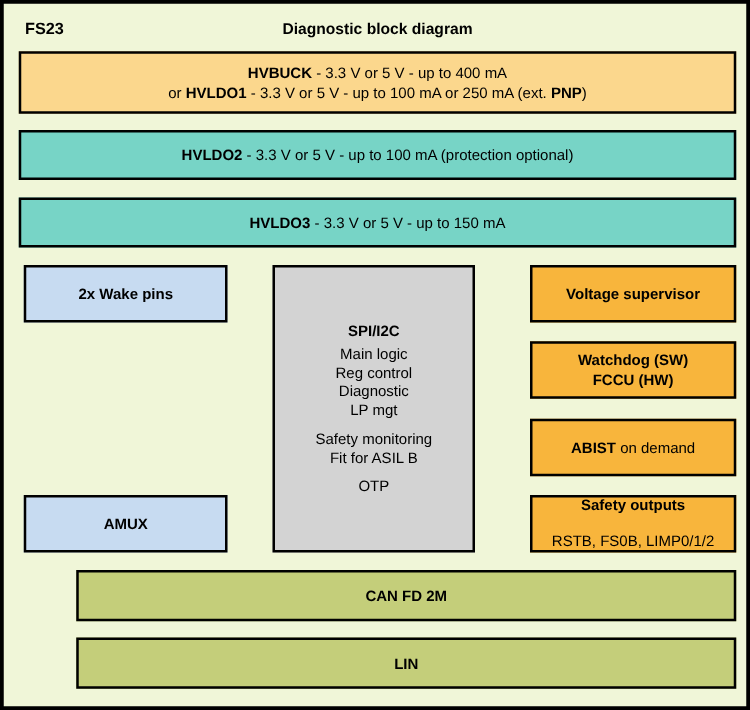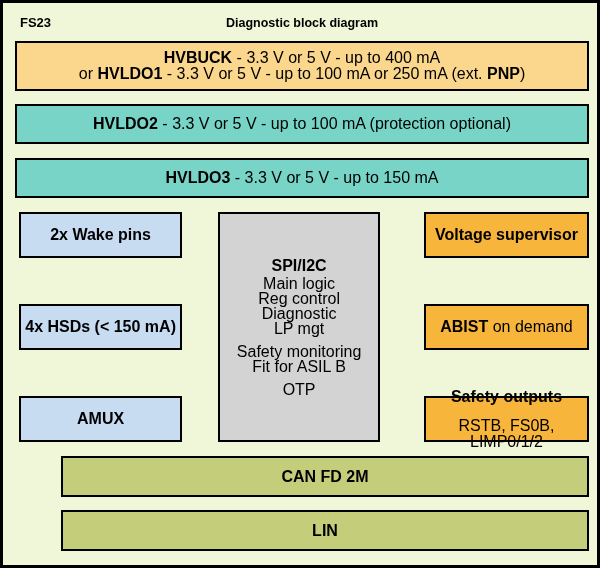--- a/index.html
+++ b/index.html
@@ -22,21 +22,21 @@
   .title {
     position: absolute; left: 0; right: 0; top: 5px;
     text-align: center; font-size: 12.5px; font-weight: bold;
   }
   .block {
     box-sizing: border-box;
     border: 2px solid var(--border, #000);
     display: flex; flex-direction: column;
     align-items: center; justify-content: center;
     text-align: center;
-    font-size: 16px; line-height: 16px;
+    font-size: 12px; line-height: 16px;
   }
   .b { font-weight: bold; }
   .buck  { height: 50px; background: var(--buck-bg, #FBD78D); margin-bottom: 13px; }
   .ldo   { height: 40px; background: var(--ldo-bg, #77D4C6); margin-bottom: 14px; }
   .mid   { display: flex; height: 230px; margin-bottom: 14px; gap: 32px; }
   .col-left  { width: 180px; margin-left: 4px; display: flex; flex-direction: column; justify-content: space-between; }
   .col-right { width: 182px; margin-left: 12px; display: flex; flex-direction: column; justify-content: space-between; }
   .col-left .block, .col-right .block { height: 46px; font-weight: bold; }
   .io     { background: var(--io-bg, #C7DBF1); }
   .safety { background: var(--safety-bg, #F8B53C); }
@@ -70,43 +70,44 @@
     <div class="line"><span class="b">HVLDO3</span><span> - 3.3 V or 5 V - up to 150 mA</span></div>
   </div>
 
   <div class="mid">
 
     <div class="col-left">
       <div class="block io">
         <div>2x Wake pins</div>
       </div>
       <div class="block io">
-        <div>4x HSDs (&lt; 150 mA)</div>
-      </div>
-      <div class="block io">
         <div>AMUX</div>
       </div>
     </div>
 
     <div class="block logic">
       <div class="ltitle">SPI/I2C</div>
       <div>Main logic</div>
       <div>Reg control</div>
       <div>Diagnostic</div>
       <div>LP mgt</div>
       <div class="lgap"></div>
       <div>Safety monitoring</div>
       <div>Fit for ASIL B</div>
       <div class="lgap"></div>
       <div>OTP</div>
     </div>
 
     <div class="col-right">
       <div class="block safety">
         <div>Voltage supervisor</div>
+      </div>
+      <div class="block safety">
+        <div>Watchdog (SW)</div>
+        <div>FCCU (HW)</div>
       </div>
       <div class="block safety">
         <div class="line"><span class="b">ABIST</span><span class="reg"> on demand</span></div>
       </div>
       <div class="block safety">
         <div>Safety outputs</div>
         <div class="reg">RSTB, FS0B, LIMP0/1/2</div>
       </div>
     </div>
 

